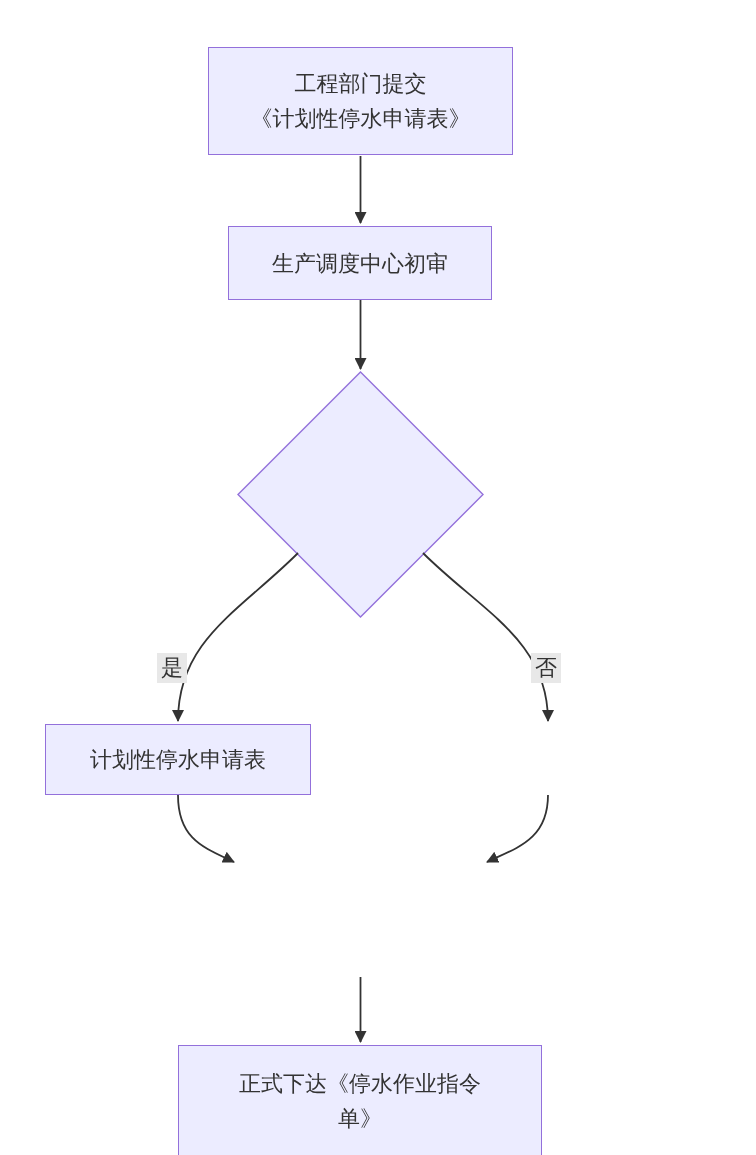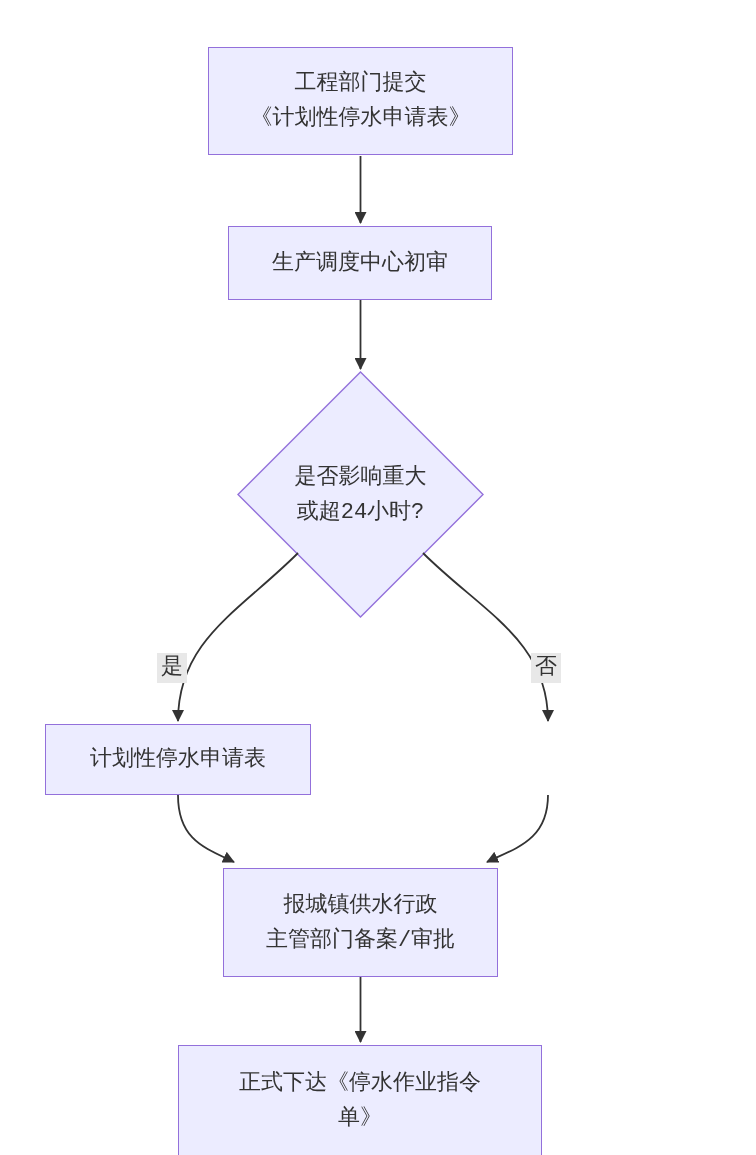--- a/index.html
+++ b/index.html
@@ -6,21 +6,21 @@
     margin: 0;
     padding: 0;
     background: #ffffff;
   }
   .canvas {
     position: relative;
     width: 756px;
     height: 1155px;
     overflow: hidden;
     background: var(--background, #ffffff);
-    font-family: Liberation Mono, monospace;
+    font-family: Liberation Sans, sans-serif;
     color: var(--text, #333333);
   }
   .edges {
     position: absolute;
     left: 0;
     top: 0;
     width: 756px;
     height: 1155px;
   }
   .edge {
@@ -95,29 +95,25 @@
     <path class="edge" d="M178,795 C178,840 205,848 234,862" marker-end="url(#arrow)"></path>
     <path class="edge" d="M548,795 C548,840 516,848 487,862" marker-end="url(#arrow)"></path>
     <path class="edge" d="M360.5,977 L360.5,1042" marker-end="url(#arrow)"></path>
   </svg>
 
   <div class="node" id="n-submit">工程部门提交
 《计划性停水申请表》</div>
 
   <div class="node" id="n-review">生产调度中心初审</div>
 
-  <div class="decision-text" id="decision-text">是否影响重大
-或超24小时?</div>
 
   <div class="edge-label" id="lbl-yes">是</div>
 
   <div class="edge-label" id="lbl-no">否</div>
 
   <div class="node" id="n-leader">计划性停水申请表</div>
 
 
-  <div class="node" id="n-report">报城镇供水行政
-主管部门备案/审批</div>
 
   <div class="node" id="n-issue">正式下达《停水作业指令
 单》</div>
 
 </div>
 
 </body></html>

